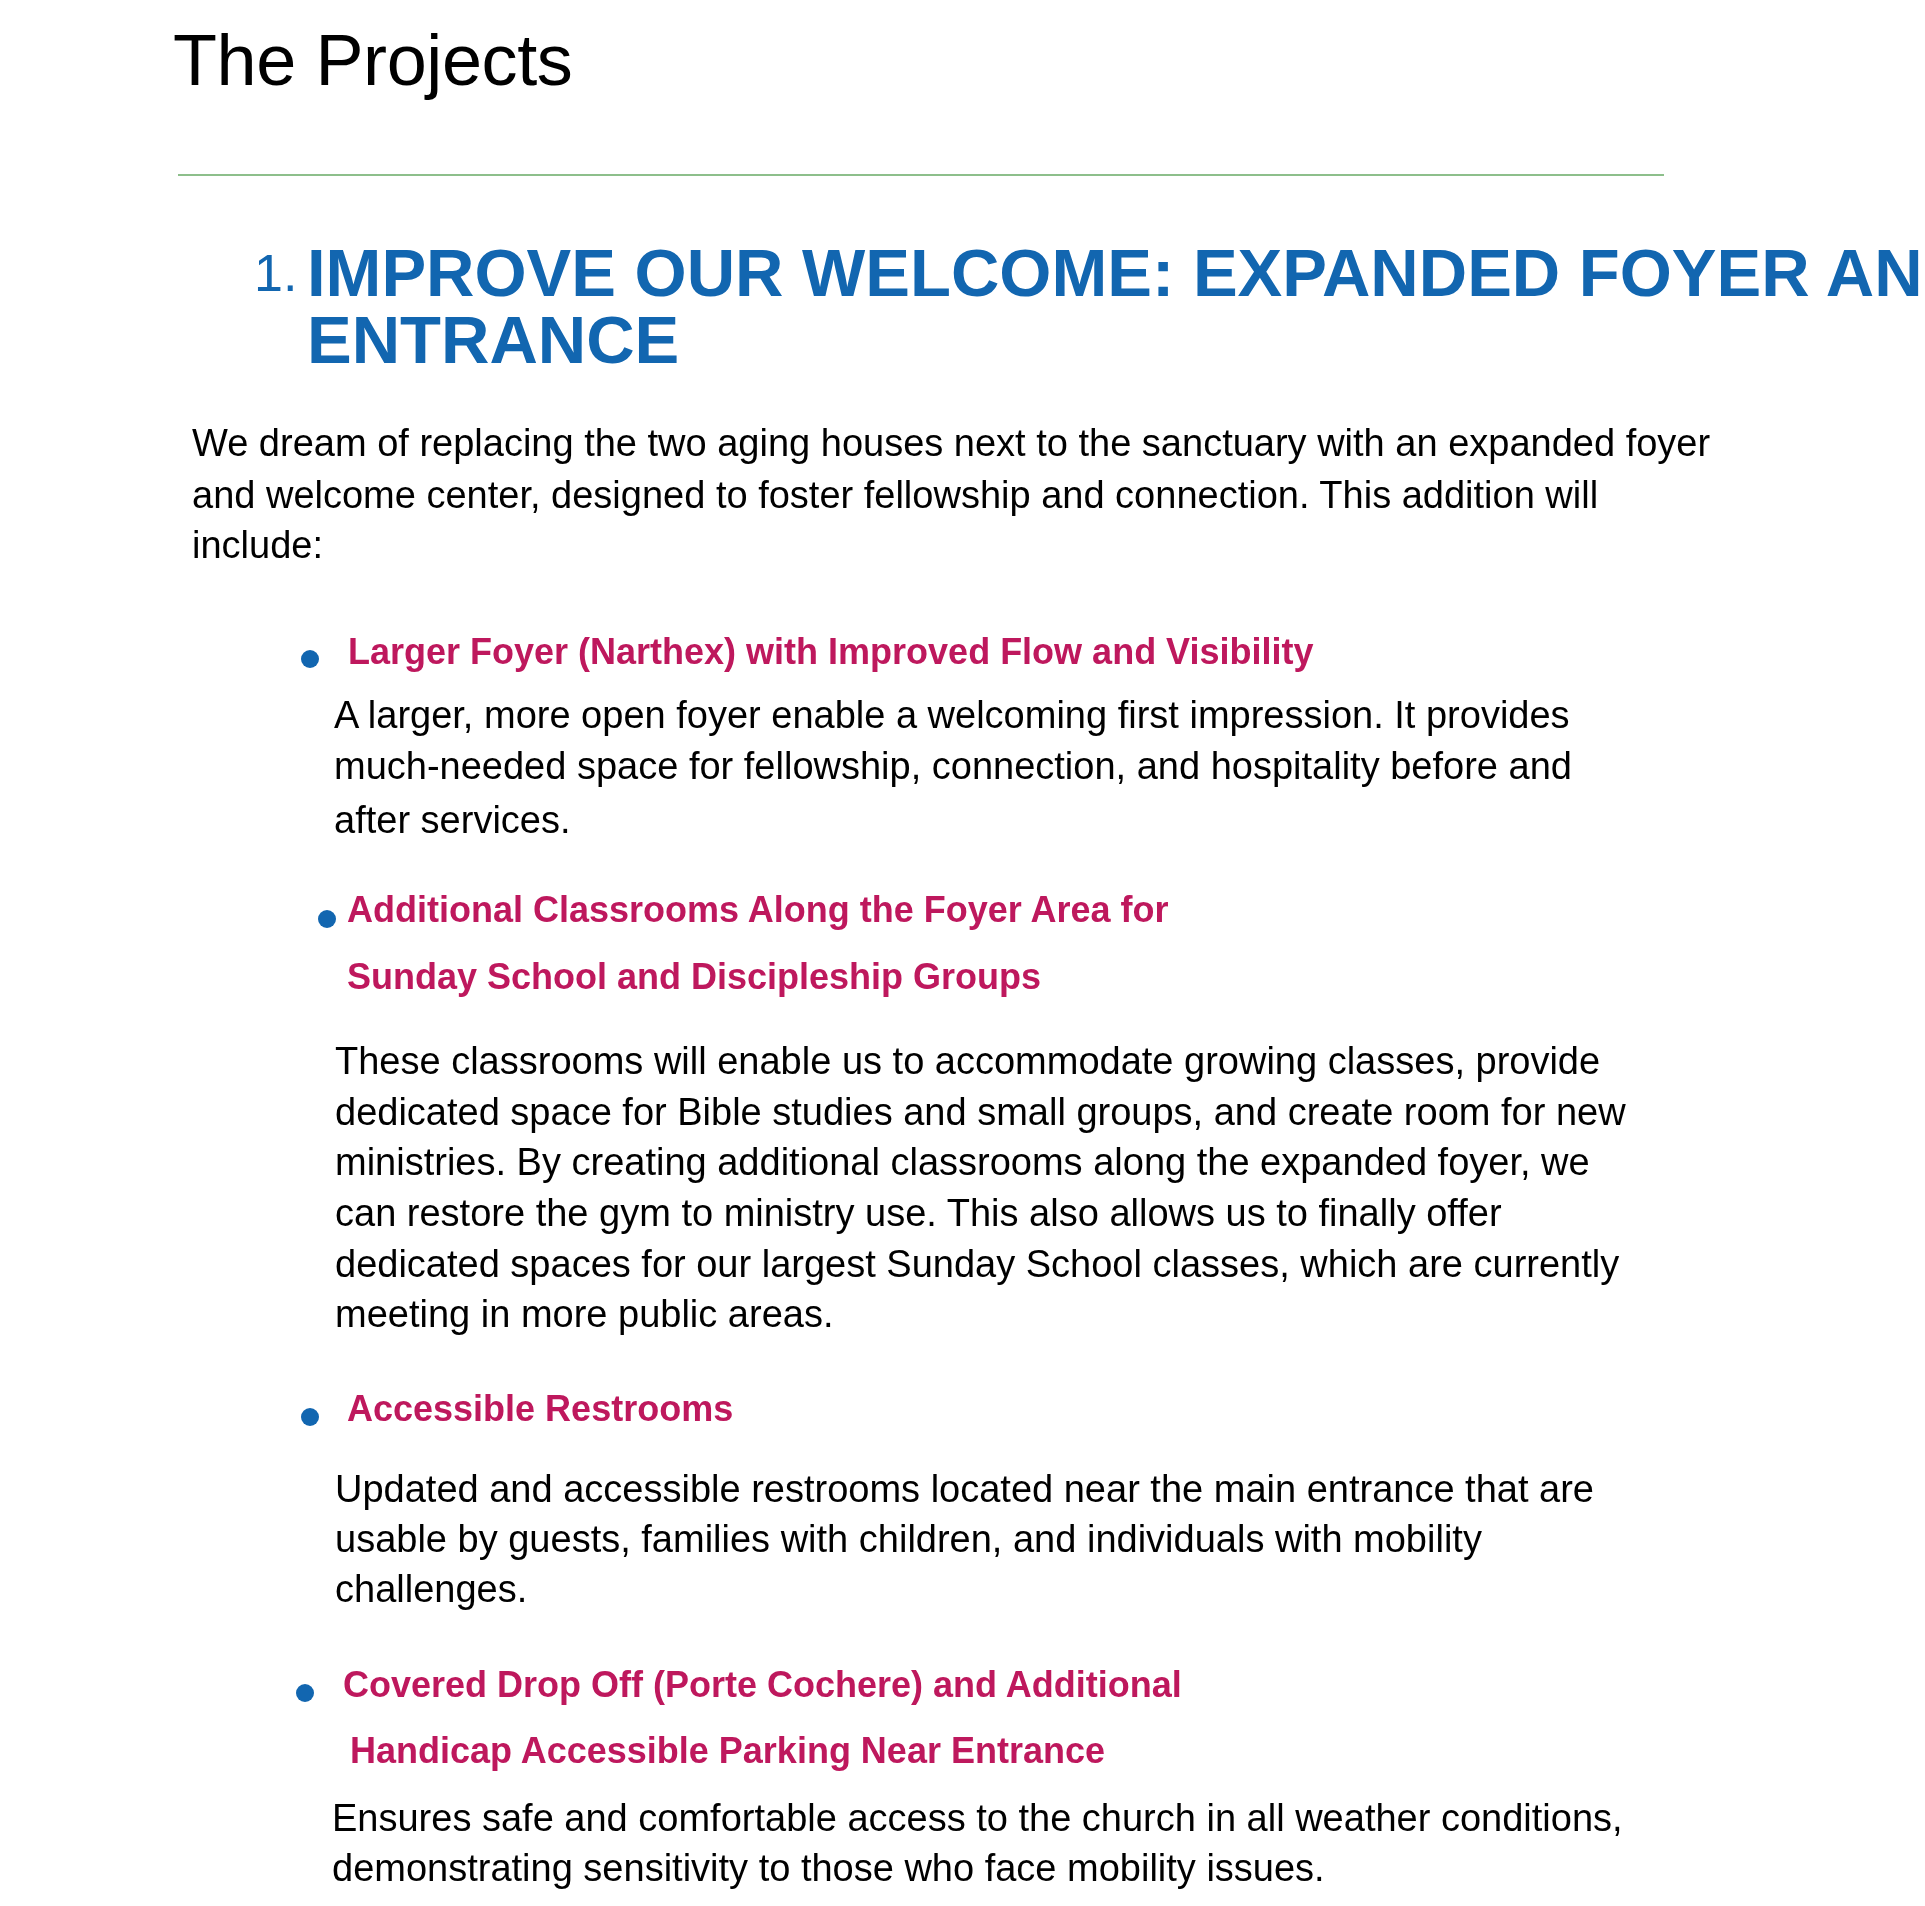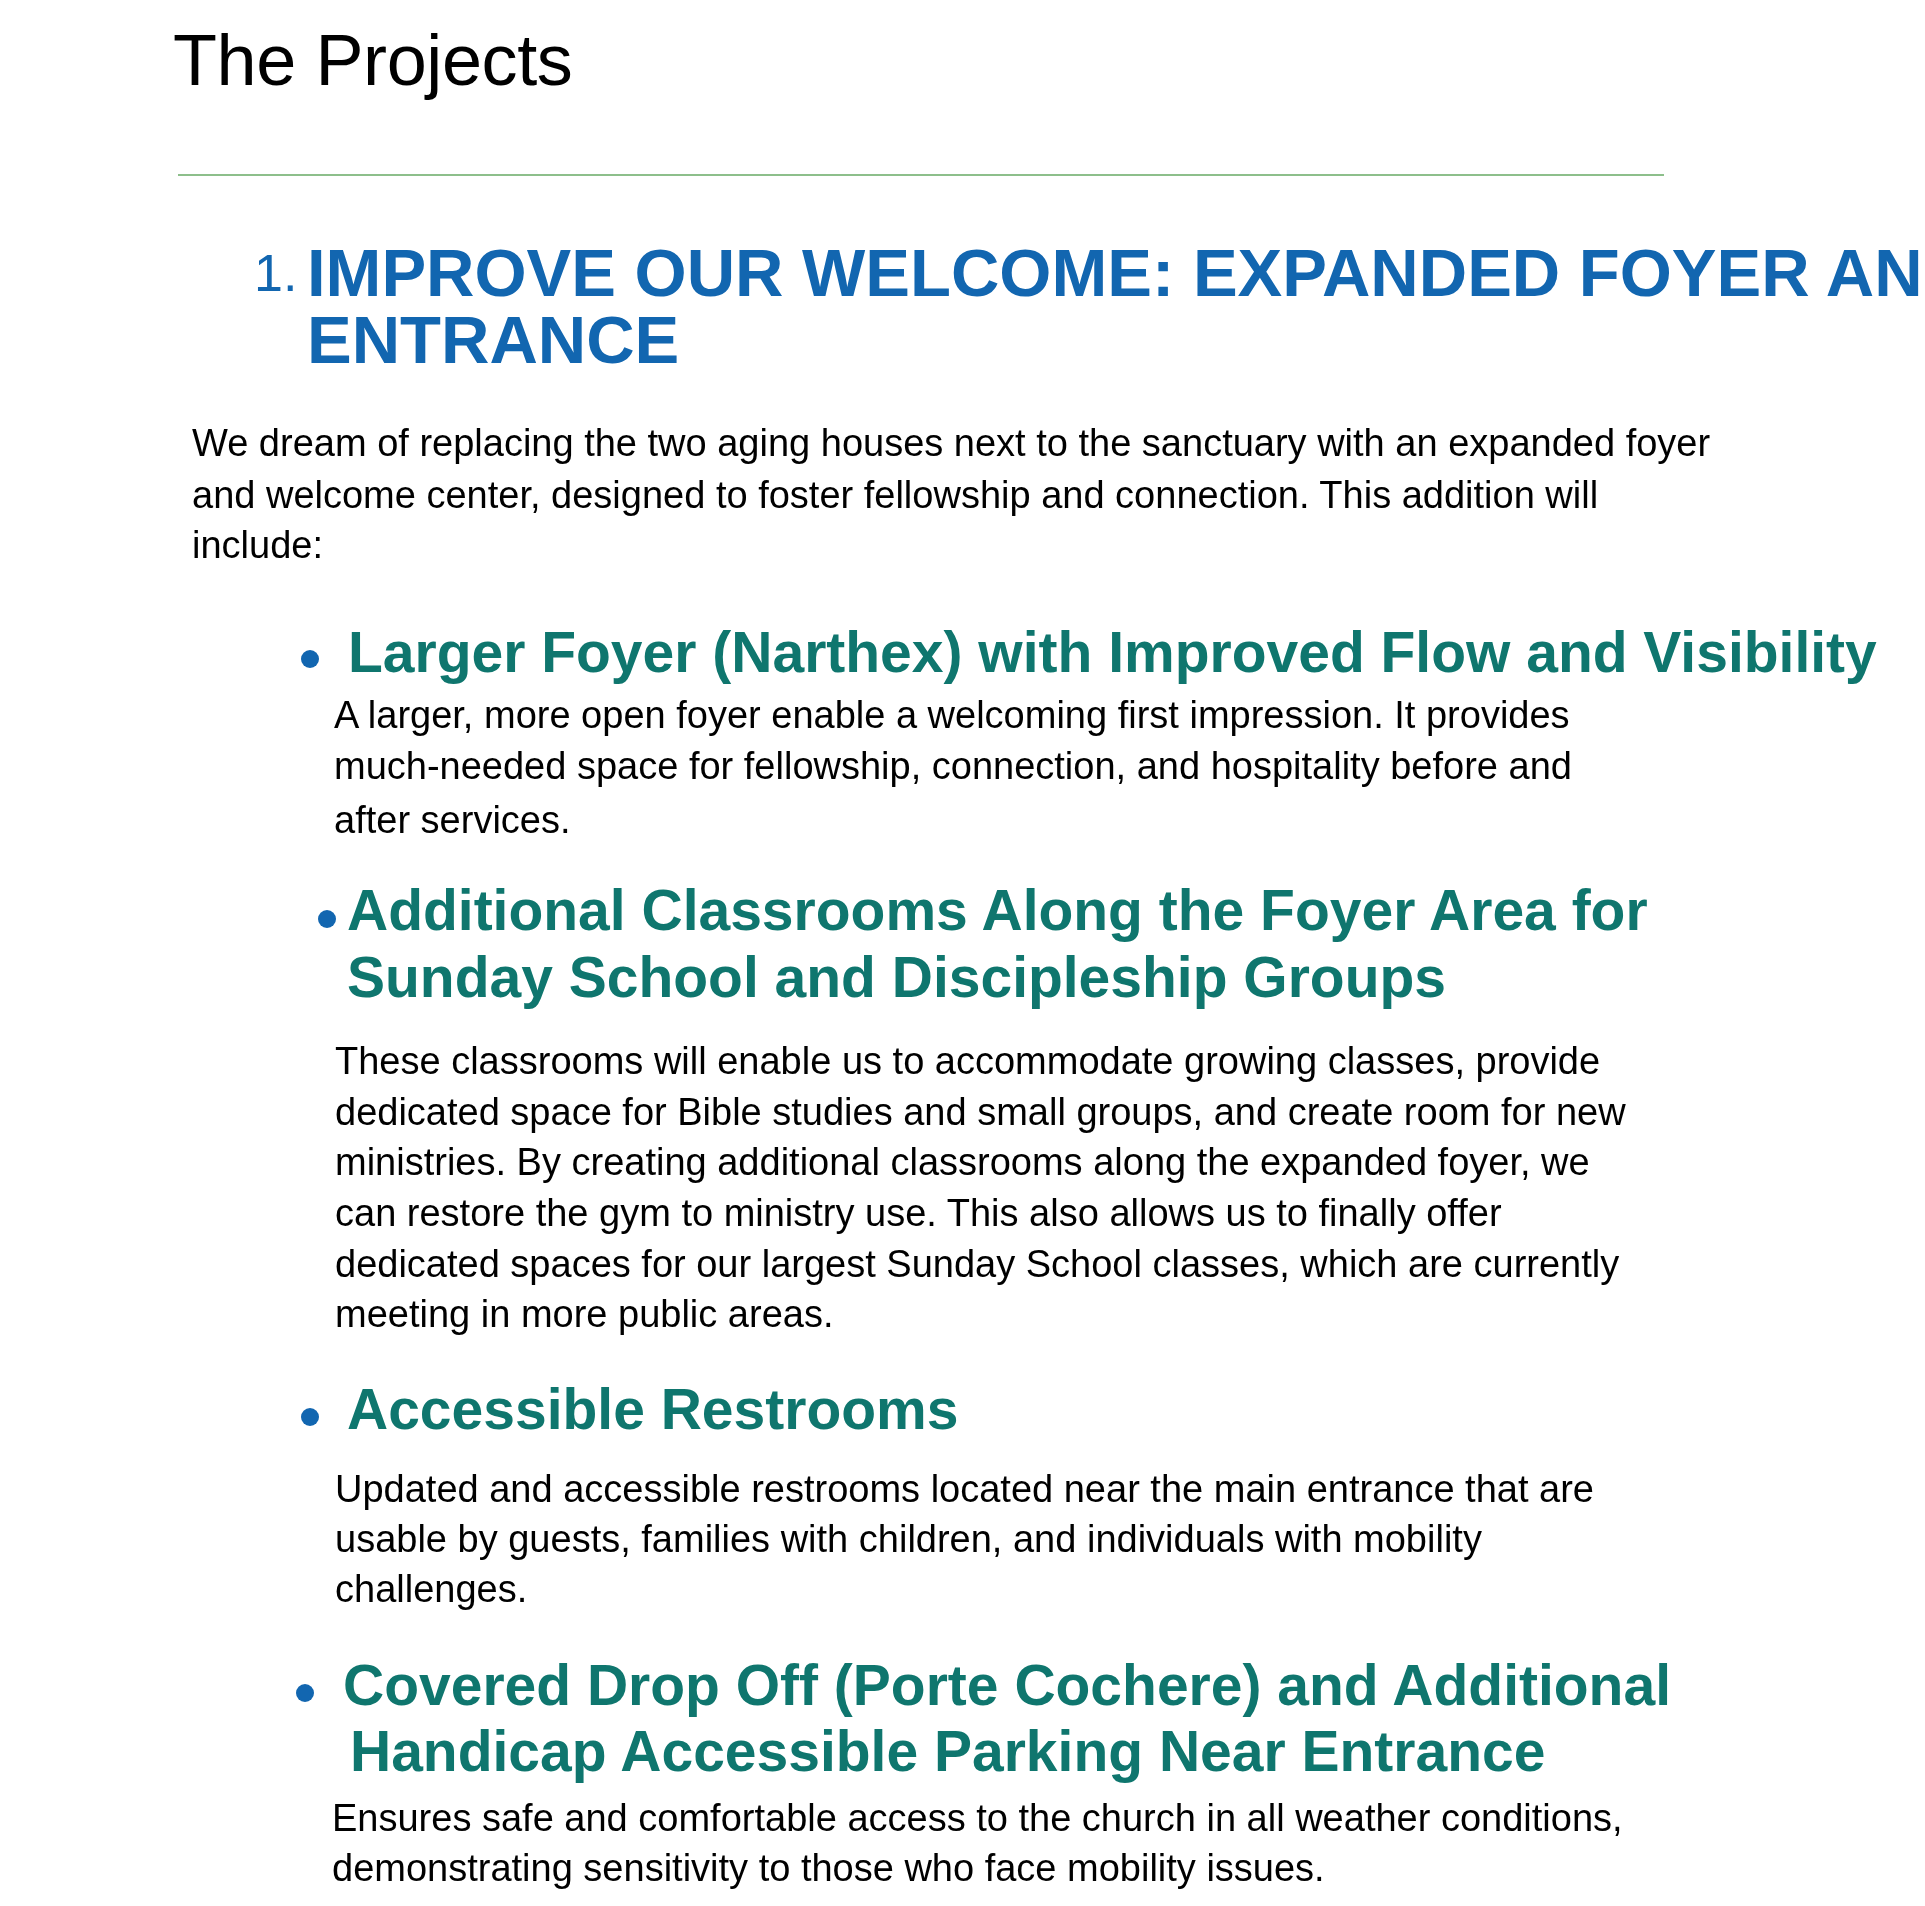--- a/index.html
+++ b/index.html
@@ -3,21 +3,21 @@
 <meta charset="utf-8">
 <style>
   html, body { margin: 0; padding: 0; background: #ffffff; }
   body { width: 1926px; height: 1907px; position: relative; overflow: hidden; font-family: "Liberation Sans", sans-serif; color: #000; }
   .abs { position: absolute; white-space: nowrap; }
   .title { left: 173px; top: 14.3px; font-size: 72px; line-height: 93px; font-weight: normal; color: #000; letter-spacing: -0.4px; }
   .rule { left: 178px; top: 174px; width: 1486px; height: 2.4px; background: #8dbf8b; }
   .h-num { left: 254px; font-size: 52px; line-height: 52px; font-weight: normal; color: #1266b0; }
   .h-line { left: 307px; font-size: 67px; line-height: 52px; font-weight: bold; color: #1266b0; }
   .body-line { font-size: 38px; line-height: 38px; color: #000; }
-  .bh-line { font-size: 57px; line-height: 50px; font-weight: bold; color: #0f766e; }
+  .bh-line { font-size: 36px; line-height: 50px; font-weight: bold; color: #be185d; }
   .dot { width: 18px; height: 18px; border-radius: 50%; background: #1266b0; }
 </style>
 </head>
 <body>
 
 <div id="page">
   <div class="abs title">The Projects</div>
   <div class="abs rule"></div>
 
   <div>

